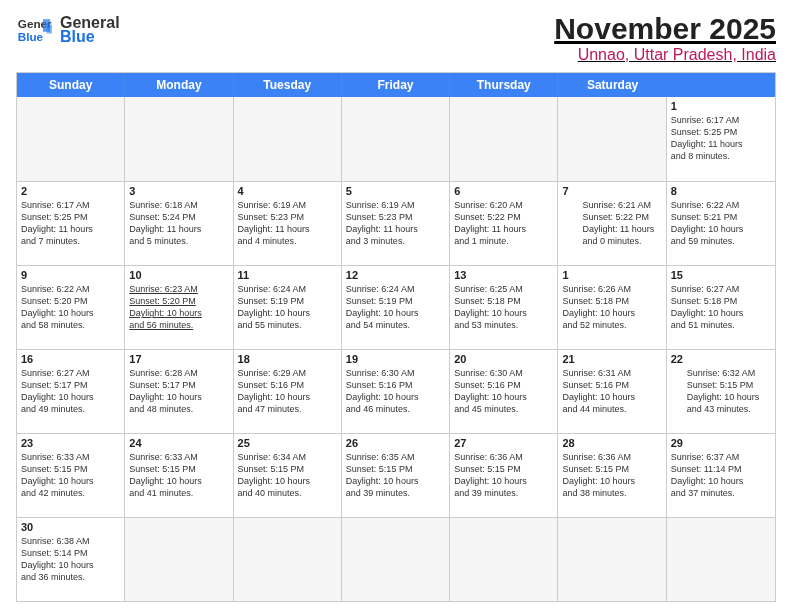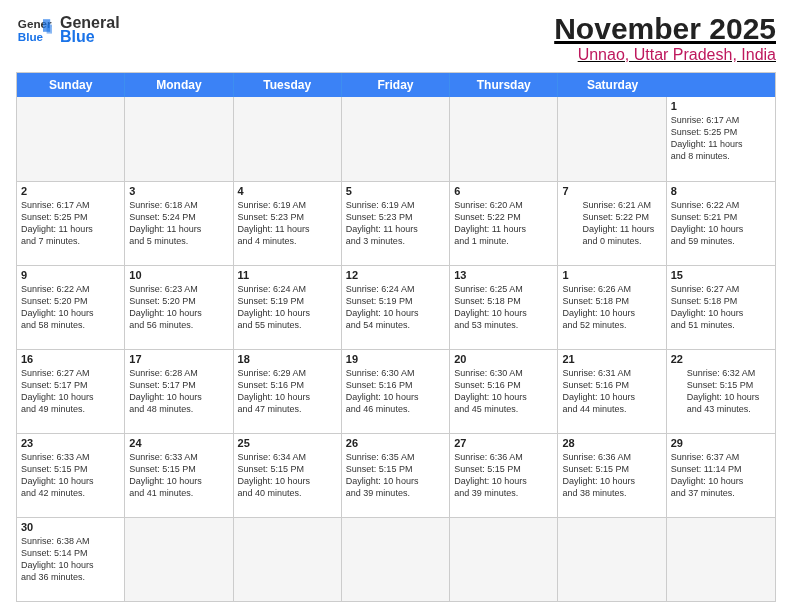--- a/index.html
+++ b/index.html
@@ -213,21 +213,21 @@
         <div class="cal-row">
           <div class="cal-cell">
             <span class="day-num">9</span>
             <div class="cell-info" style="white-space: pre-line;">Sunrise: 6:22 AM
 Sunset: 5:20 PM
 Daylight: 10 hours
 and 58 minutes.</div>
           </div>
           <div class="cal-cell">
             <span class="day-num">10</span>
-            <div class="cell-info" style="white-space: pre-line;">Sunrise: 6:23 AM
+            <div class="cell-info" style="white-space: pre-line; text-decoration: underline;">Sunrise: 6:23 AM
 Sunset: 5:20 PM
 Daylight: 10 hours
 and 56 minutes.</div>
           </div>
           <div class="cal-cell">
             <span class="day-num">11</span>
             <div class="cell-info" style="white-space: pre-line;">Sunrise: 6:24 AM
 Sunset: 5:19 PM
 Daylight: 10 hours
 and 55 minutes.</div>

